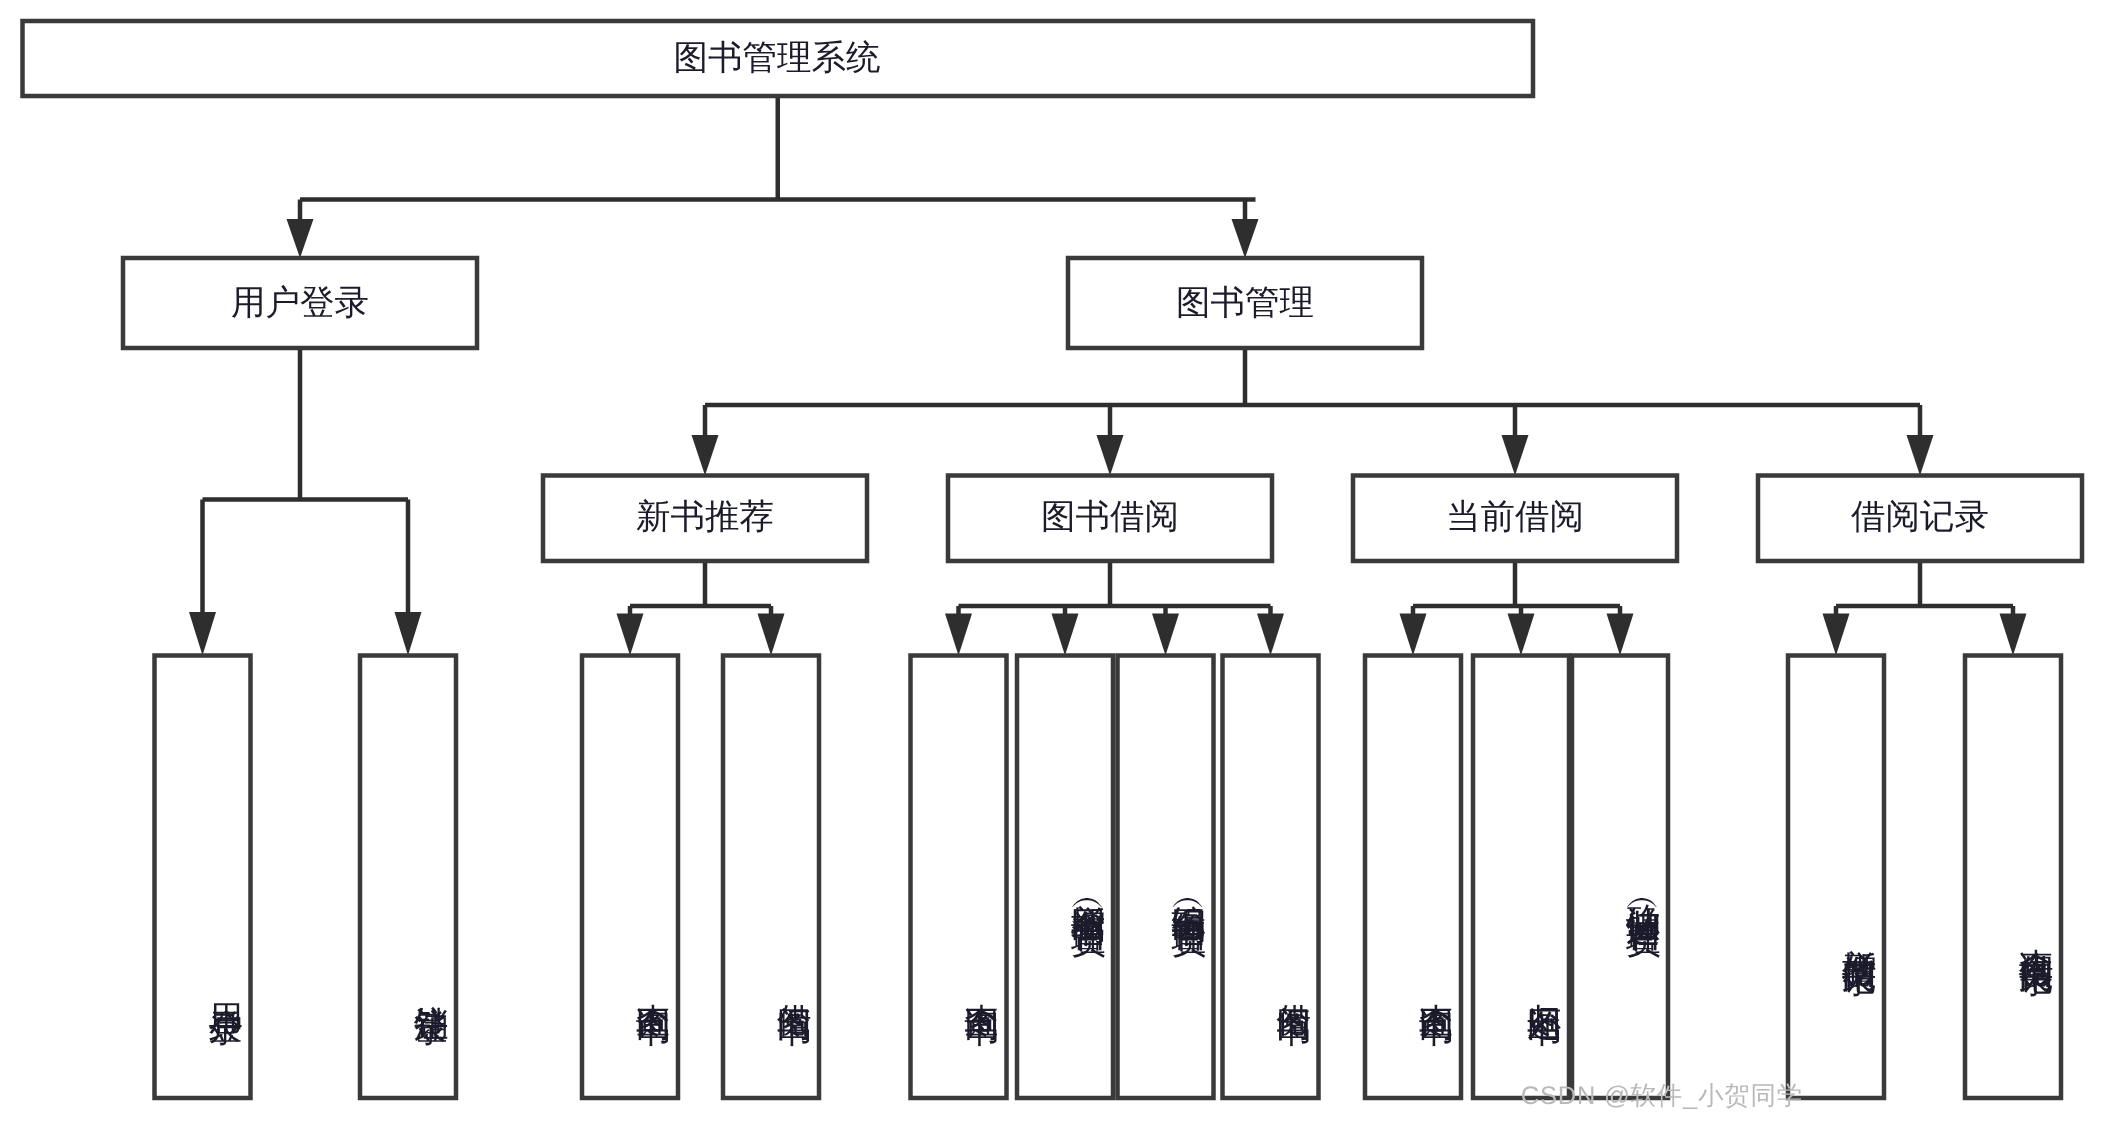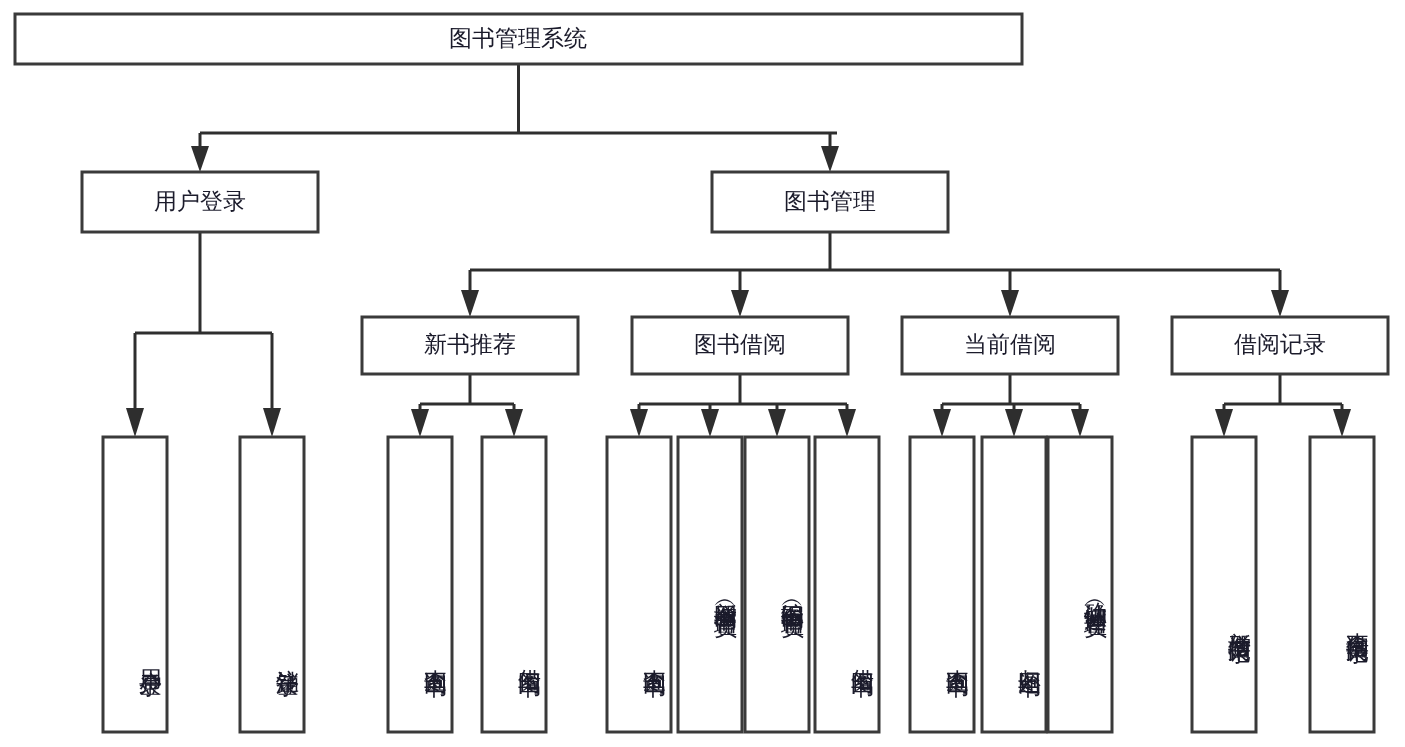--- a/index.html
+++ b/index.html
@@ -204,14 +204,15 @@
   <div class="vlabel-wrap" style="left:910px; top:437px; width:64px; height:295px; padding-top:70px;">查询图书</div>
 
   <div class="vlabel-wrap" style="left:982px; top:437px; width:64px; height:295px; padding-top:70px;">归还图书</div>
 
   <div class="vlabel-wrap" style="left:1048px; top:437px; width:64px; height:295px; padding-top:8px;">确认归还（管理员）</div>
 
   <div class="vlabel-wrap" style="left:1192px; top:437px; width:64px; height:295px; padding-top:35px;">新增借阅记录</div>
 
   <div class="vlabel-wrap" style="left:1310px; top:437px; width:64px; height:295px; padding-top:35px;">查询借阅记录</div>
 
+  <div class="watermark">CSDN @软件_小贺同学</div>
 
 </div>
 
 </body></html>

